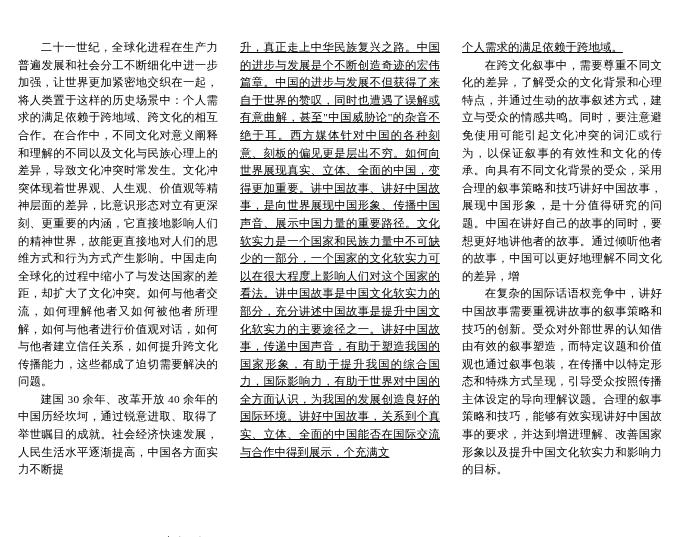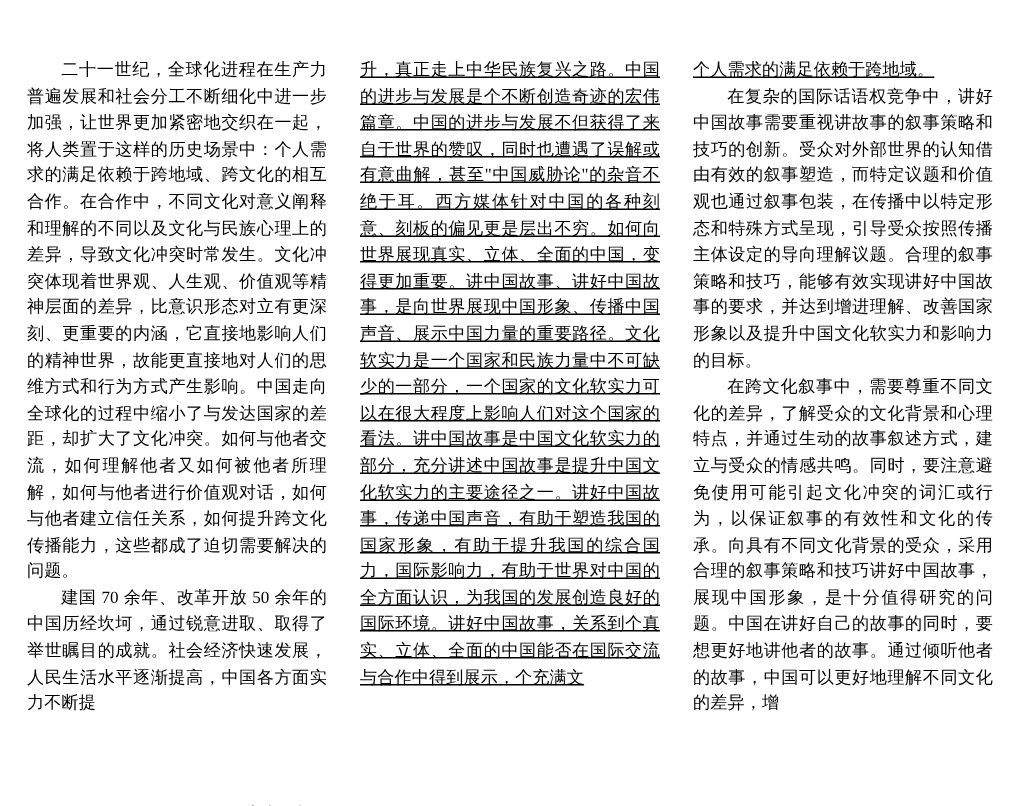--- a/index.html
+++ b/index.html
@@ -69,31 +69,31 @@
   }
 </style>
 </head>
 <body>
 
 <div class="page">
   <div class="columns">
 
     <div class="col">
       <p>二十一世纪，全球化进程在生产力普遍发展和社会分工不断细化中进一步加强，让世界更加紧密地交织在一起，将人类置于这样的历史场景中：个人需求的满足依赖于跨地域、跨文化的相互合作。在合作中，不同文化对意义阐释和理解的不同以及文化与民族心理上的差异，导致文化冲突时常发生。文化冲突体现着世界观、人生观、价值观等精神层面的差异，比意识形态对立有更深刻、更重要的内涵，它直接地影响人们的精神世界，故能更直接地对人们的思维方式和行为方式产生影响。中国走向全球化的过程中缩小了与发达国家的差距，却扩大了文化冲突。如何与他者交流，如何理解他者又如何被他者所理解，如何与他者进行价值观对话，如何与他者建立信任关系，如何提升跨文化传播能力，这些都成了迫切需要解决的问题。</p>
-      <p>建国 70 余年、改革开放 50 余年的中国历经坎坷，通过锐意进取、取得了举世瞩目的成就。社会经济快速发展，人民生活水平逐渐提高，中国各方面实力不断提</p>
+      <p>建国 30 余年、改革开放 40 余年的中国历经坎坷，通过锐意进取、取得了举世瞩目的成就。社会经济快速发展，人民生活水平逐渐提高，中国各方面实力不断提</p>
     </div>
 
     <div class="col">
       <p class="cont">升，真正走上中华民族复兴之路。中国的进步与发展是个不断创造奇迹的宏伟篇章。中国的进步与发展不但获得了来自于世界的赞叹，同时也遭遇了误解或有意曲解，甚至"中国威胁论"的杂音不绝于耳。西方媒体针对中国的各种刻意、刻板的偏见更是层出不穷。如何向世界展现真实、立体、全面的中国，变得更加重要。讲中国故事、讲好中国故事，是向世界展现中国形象、传播中国声音、展示中国力量的重要路径。文化软实力是一个国家和民族力量中不可缺少的一部分，一个国家的文化软实力可以在很大程度上影响人们对这个国家的看法。讲中国故事是中国文化软实力的部分，充分讲述中国故事是提升中国文化软实力的主要途径之一。讲好中国故事，传递中国声音，有助于塑造我国的国家形象，有助于提升我国的综合国力，国际影响力，有助于世界对中国的全方面认识，为我国的发展创造良好的国际环境。讲好中国故事，关系到个真实、立体、全面的中国能否在国际交流与合作中得到展示，个充满文</p>
     </div>
 
     <div class="col">
       <p class="cont">个人需求的满足依赖于跨地域。</p>
+      <p>在跨文化叙事中，需要尊重不同文化的差异，了解受众的文化背景和心理特点，并通过生动的故事叙述方式，建立与受众的情感共鸣。同时，要注意避免使用可能引起文化冲突的词汇或行为，以保证叙事的有效性和文化的传承。向具有不同文化背景的受众，采用合理的叙事策略和技巧讲好中国故事，展现中国形象，是十分值得研究的问题。中国在讲好自己的故事的同时，要想更好地讲他者的故事。通过倾听他者的故事，中国可以更好地理解不同文化的差异，增</p>
       <p>在复杂的国际话语权竞争中，讲好中国故事需要重视讲故事的叙事策略和技巧的创新。受众对外部世界的认知借由有效的叙事塑造，而特定议题和价值观也通过叙事包装，在传播中以特定形态和特殊方式呈现，引导受众按照传播主体设定的导向理解议题。合理的叙事策略和技巧，能够有效实现讲好中国故事的要求，并达到增进理解、改善国家形象以及提升中国文化软实力和影响力的目标。</p>
-      <p>在跨文化叙事中，需要尊重不同文化的差异，了解受众的文化背景和心理特点，并通过生动的故事叙述方式，建立与受众的情感共鸣。同时，要注意避免使用可能引起文化冲突的词汇或行为，以保证叙事的有效性和文化的传承。向具有不同文化背景的受众，采用合理的叙事策略和技巧讲好中国故事，展现中国形象，是十分值得研究的问题。中国在讲好自己的故事的同时，要想更好地讲他者的故事。通过倾听他者的故事，中国可以更好地理解不同文化的差异，增</p>
     </div>
 
   </div>
 
   <div class="footer">
     <span class="folio">117</span>
     <span class="footer-date">2023 年 1 月</span>
     <span class="footer-issue">中旬刊</span>
   </div>
 </div>

